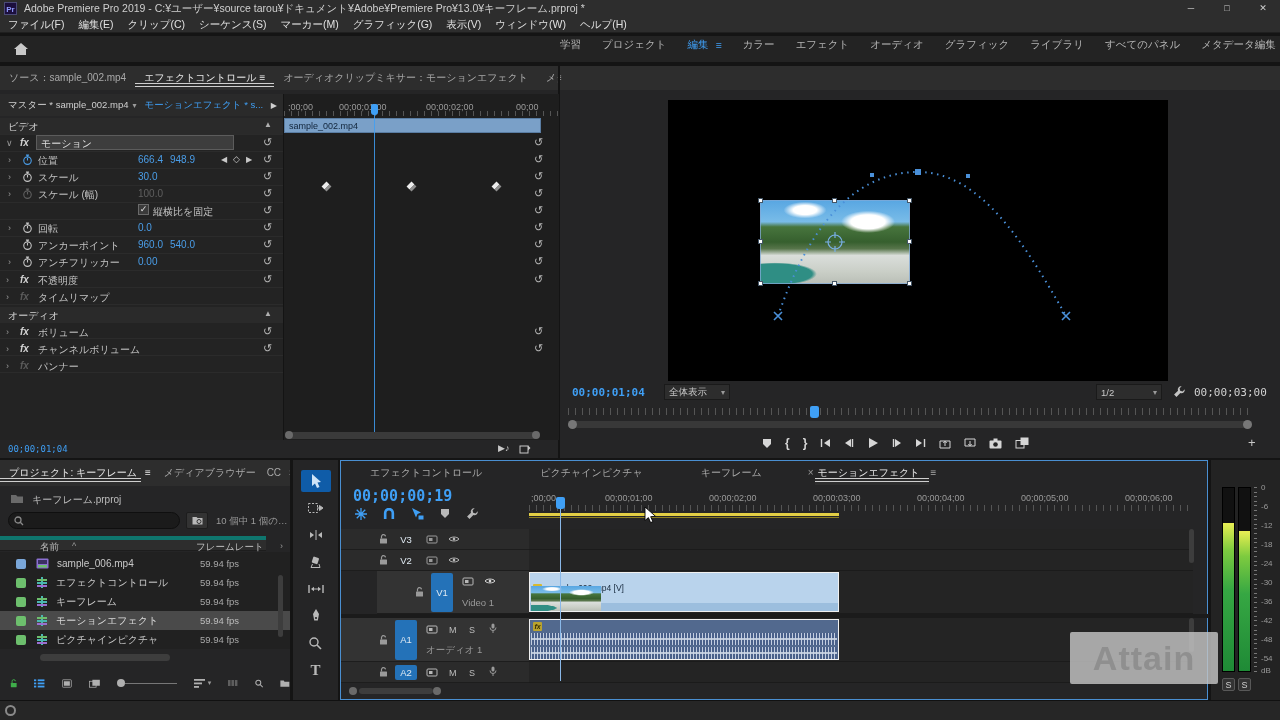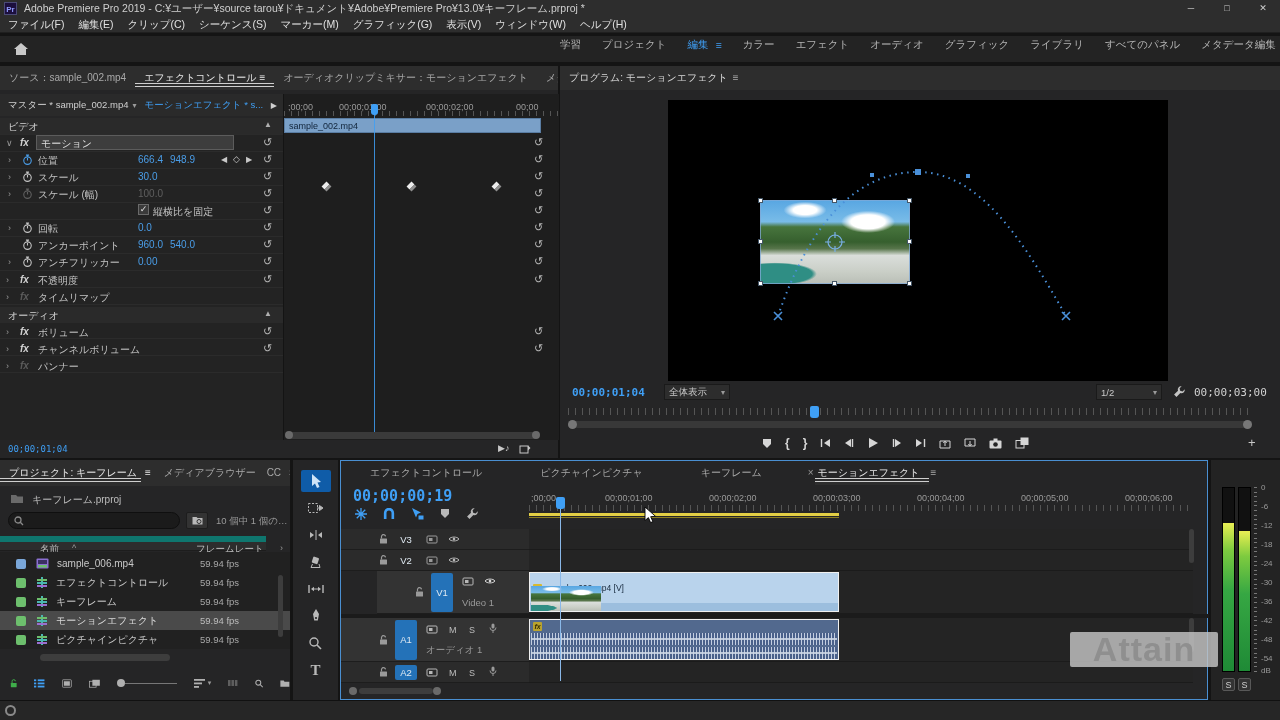--- a/index.html
+++ b/index.html
@@ -320,21 +320,20 @@
         <svg class="ic" width="12" height="11" viewBox="0 0 12 11">
             <rect x="1" y="3" width="8" height="7" fill="none" stroke="#c8c8c8"></rect>
             <path d="M6 5h5M9 2.5 11.5 5 9 7.5z" fill="#c8c8c8"></path>
           </svg>
       </div>
     </div>
   </div>
 
   <div class="a panel" style="left:560px;top:66px;width:720px;height:392px;">
     <div class="ptabs">
-      <span class="ptab on" style="box-shadow:none;color:#d8d8d8;">プログラム: モーションエフェクト</span>
       <span class="ptab" style="padding-left:0;margin-left:-4px;color:#a9a9a9;">≡</span>
     </div>
 
     <div class="a monblack" style="left:108px;top:34px;width:500px;height:281px;">
 
       <div class="a scene" style="left:92px;top:100px;width:150px;height:84px;"></div>
 
       <svg class="a" style="left:0;top:0;" width="500" height="281">
         <path d="M110,216 C140,128 185,72 250,72 C312,72 356,142 398,216" fill="none" stroke="#4a90d9" stroke-width="2" stroke-dasharray="1.5 4.5"></path>
         <rect x="247" y="69" width="6" height="6" fill="#4a90d9"></rect>
@@ -448,21 +447,21 @@
       <input style="position: absolute; left: 18px; top: 1px; width: 145px; height: 13px; background: transparent; border: 0px; color: rgb(221, 221, 221); font-size: 10px; outline: none;">
     </div>
     <div class="a" style="left:186px;top:52px;width:22px;height:17px;background:#333;border:1px solid #1d1d1d;border-radius:2px;box-sizing:border-box;display:flex;align-items:center;justify-content:center;">
       <svg class="ic" width="11" height="9" viewBox="0 0 11 9">
           <path d="M0.5 1h4l1 1H10.5V8.5H0.5z" fill="#b8b8b8"></path>
           <circle cx="7" cy="5.5" r="2" fill="none" stroke="#333" stroke-width="1"></circle>
         </svg>
     </div>
     <span class="a" style="left:216px;top:55px;font-size:9.5px;color:#9a9a9a;">10 個中 1 個の…</span>
 
-    <div class="a" style="left:0;top:76px;width:266px;height:15px;background:#2d2d2d;border-top:6px solid #0f766e;border-bottom:1px solid #1d1d1d;box-sizing:border-box;">
+    <div class="a" style="left:0;top:76px;width:266px;height:15px;background:#2d2d2d;border-top:4px solid #0f766e;border-bottom:1px solid #1d1d1d;box-sizing:border-box;">
       <span class="a" style="left:40px;top:1px;font-size:9.5px;color:#bdbdbd;">名前</span>
       <span class="a" style="left:72px;top:1px;font-size:9px;color:#9a9a9a;">^</span>
       <span class="a" style="left:196px;top:1px;font-size:9.5px;color:#bdbdbd;">フレームレート</span>
       <span class="a" style="left:280px;top:1px;font-size:9px;color:#9a9a9a;">›</span>
     </div>
 
     <div class="a" style="left:0;top:92px;width:290px;height:97px;background:#212121;">
       <div class="a projrow" style="left:0;top:2px;width:290px;">
         <div class="chip" style="margin-left:16px;background:#7aa7d9;"></div>
         <svg class="ic" style="margin-left:10px;" width="13" height="11" viewBox="0 0 13 11">
@@ -807,21 +806,21 @@
     <span class="a mlab" style="left:50px;top:118px;">-30</span>
     <span class="a mlab" style="left:50px;top:137px;">-36</span>
     <span class="a mlab" style="left:50px;top:156px;">-42</span>
     <span class="a mlab" style="left:50px;top:175px;">-48</span>
     <span class="a mlab" style="left:50px;top:194px;">-54</span>
     <span class="a mlab" style="left:50px;top:206px;">dB</span>
     <div class="a sbtn" style="left:11px;top:218px;"><span>S</span></div>
     <div class="a sbtn" style="left:27px;top:218px;"><span>S</span></div>
   </div>
 
-  <div class="a wm" style="left:1070px;top:632px;width:148px;height:35px;z-index:80;">
+  <div class="a wm" style="left:1070px;top:632px;width:148px;height:52px;z-index:80;">
     <span>Attain</span>
   </div>
 
   <div class="a" style="left:0;top:700px;width:1280px;height:20px;background:#262626;border-top:1px solid #111;">
     <div class="a" style="left:5px;top:4px;width:11px;height:11px;border-radius:50%;border:2px solid #8a8a8a;box-sizing:border-box;"></div>
   </div>
 
 </div>
 
 </body></html>

